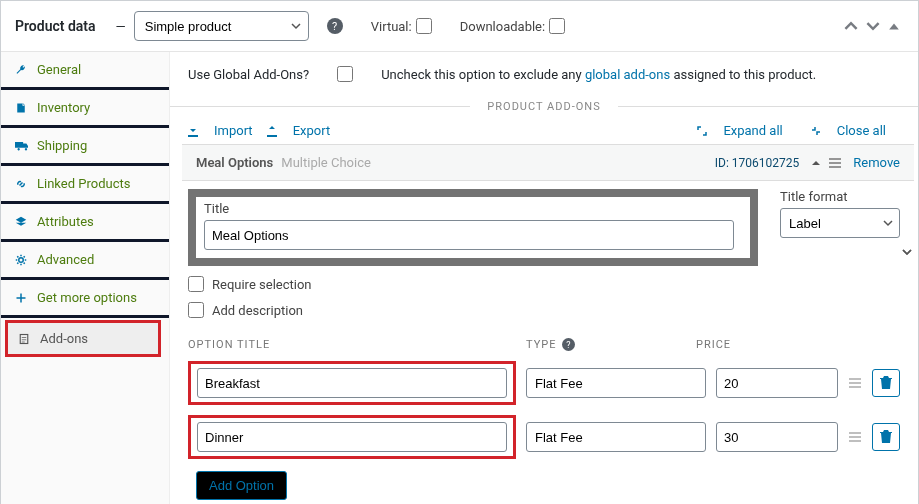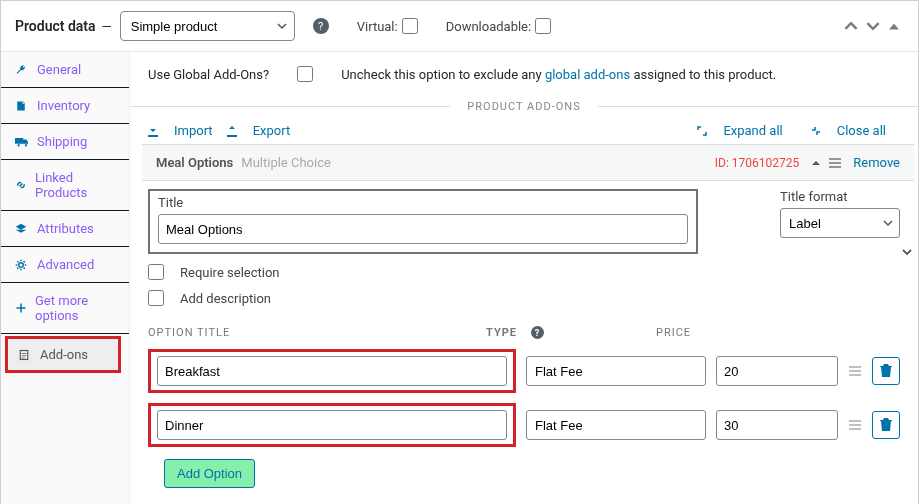--- a/index.html
+++ b/index.html
@@ -1,35 +1,35 @@
 <!DOCTYPE html>
 <html><head>
 <meta charset="utf-8">
 <style>
   * { box-sizing: border-box; margin: 0; padding: 0; }
   body { font-family: -apple-system, BlinkMacSystemFont, "Segoe UI", Roboto, sans-serif; font-size: 13px; color: #23282d; background: #fff; }
   .panel { width: 919px; border: 1px solid #ccd0d4; background: #fff; }
 
   
   .panel-header { display: flex; align-items: center; padding: 10px 14px; border-bottom: 1px solid #e5e5e5; }
-  .pd-label { font-weight: 600; font-size: 14px; margin-right: 6px; }
+  .pd-label { font-weight: 600; font-size: 14px; margin-right: 20px; }
   .pd-dash { margin-right: 8px; }
   .product-type { position: relative; }
   .product-type select { padding: 4px 28px 4px 10px; border: 1px solid #7e8993; border-radius: 4px; background: #fff; font-size: 13px; height: 30px; appearance: none; min-width: 175px; }
   .product-type .chev { position: absolute; right: 8px; top: 50%; transform: translateY(-50%); pointer-events: none; color: #555; }
   .help-circle { width: 16px; height: 16px; border-radius: 50%; background: #555d66; color: #fff; font-size: 11px; display: inline-flex; align-items: center; justify-content: center; margin-left: 18px; cursor: help; }
   .header-check { margin-left: 28px; font-size: 13px; color: #444; display: inline-flex; align-items: center; gap: 4px; }
   .header-check input { width: 16px; height: 16px; border: 1px solid #7e8993; border-radius: 3px; }
   .header-spacer { flex: 1; }
   .hdr-btn { background: none; border: none; color: #787c82; cursor: pointer; padding: 0 4px; font-size: 14px; }
 
   
   .body { display: flex; }
   .tabs { width: 180px; background: #fafafa; border-right: 1px solid #eee; padding: 0; }
-  .tab { display: flex; align-items: center; gap: 8px; padding: 10px 14px; border-bottom: 1px solid #0f172a; color: #8b5cf6; font-size: 13px; cursor: pointer; }
+  .tab { display: flex; align-items: center; gap: 8px; padding: 10px 14px; border-bottom: 3px solid #0f172a; color: #4d7c0f; font-size: 13px; cursor: pointer; }
   .tab.active { background: #eee; color: #555; }
   .tab .ic { width: 14px; display: inline-flex; }
   .tabs-hi { border: 3px solid #d2232a; margin: 2px 8px 2px 4px; }
   .tabs-hi .tab { border-bottom: none; padding: 8px 10px; }
 
   .content { flex: 1; padding: 0; }
 
   
   .global-row { display: flex; align-items: center; padding: 14px 18px 14px 18px; gap: 16px; font-size: 13px; }
   .global-row .cb { width: 16px; height: 16px; border: 1px solid #7e8993; border-radius: 3px; margin: 0 12px; }
@@ -42,55 +42,55 @@
 
   .toolbar { display: flex; align-items: center; padding: 6px 18px; font-size: 13px; }
   .toolbar a { color: #0073aa; text-decoration: none; display: inline-flex; align-items: center; gap: 16px; margin-right: 14px; }
   .toolbar .right { margin-left: auto; display: flex; gap: 14px; }
 
   
   .addon-head { display: flex; align-items: center; background: #f6f7f7; padding: 10px 14px; border-top: 1px solid #ddd; border-bottom: 1px solid #ddd; margin: 0 4px 0 12px; }
   .addon-head .name { font-weight: 600; color: #555; }
   .addon-head .sub { color: #aaa; margin-left: 8px; }
   .addon-head .spacer { flex: 1; }
-  .addon-head .id { color: #ef4444; font-size: 12px; margin-right: 8px; text-align: center; }
+  .addon-head .id { color: #0c4a6e; font-size: 12px; margin-right: 8px; text-align: center; }
   .addon-head .remove { color: #0073aa; text-decoration: none; margin-left: 8px; }
   .addon-head .iconbtn { color: #777; margin: 0 4px; cursor: pointer; }
 
   .addon-body { padding: 8px 18px; }
 
   .row1 { display: flex; gap: 18px; align-items: flex-start; }
   .title-wrap { }
-  .title-box { border: 2px solid #737373; padding: 4px 8px 8px 8px; display: inline-block; }
+  .title-box { border: 8px solid #737373; padding: 4px 16px 8px 8px; display: inline-block; }
   .fld-label { font-size: 13px; color: #444; margin-bottom: 4px; display: block; }
   input[type=text].ti { border: 1px solid #7e8993; border-radius: 3px; padding: 5px 7px; height: 30px; font-size: 13px; background: #fff; }
   .title-box .ti { width: 530px; position: relative; }
   .format-wrap { margin-left: auto; }
   .format-wrap .sel-wrap { position: relative; display: inline-block; }
   .sel-wrap select { border: 1px solid #7e8993; border-radius: 3px; padding: 4px 26px 4px 8px; height: 30px; font-size: 13px; appearance: none; background: #fff; min-width: 120px; }
   .sel-wrap .chev { position: absolute; right: 7px; top: 50%; transform: translateY(-50%); pointer-events: none; color: #555; }
 
-  .cb-row { display: flex; align-items: center; gap: 16px; margin-top: 10px; font-size: 13px; color: #444; }
+  .cb-row { display: flex; align-items: center; gap: 8px; margin-top: 10px; font-size: 13px; color: #444; }
   .cb-row input { width: 16px; height: 16px; border: 1px solid #7e8993; border-radius: 3px; }
 
   
   .opt-hdrs { display: flex; align-items: center; margin-top: 20px; font-size: 11px; letter-spacing: 1px; color: #777; }
   .opt-hdrs .col1 { width: 338px; }
-  .opt-hdrs .col2 { width: 170px; display: flex; align-items: flex-end; gap: 12px; font-weight: bold; }
+  .opt-hdrs .col2 { width: 170px; display: flex; align-items: flex-end; gap: 4px; }
   .opt-hdrs .col3 { width: 140px; }
 
   .opt-row { display: flex; align-items: center; margin-top: 10px; gap: 10px; }
   .opt-title-box { border: 3px solid #d2232a; padding: 4px 6px; }
-  .opt-title-box .ti { width: 350px; }
+  .opt-title-box .ti { width: 310px; }
   .opt-sel { width: 180px; }
   .opt-price { width: 122px; }
   .drag-h { color: #aaa; cursor: grab; }
   .trash-btn { width: 28px; height: 28px; border: 1px solid #0073aa; border-radius: 3px; display: inline-flex; align-items: center; justify-content: center; color: #0073aa; background: #fff; cursor: pointer; }
 
-  .add-opt-btn { margin: 12px 0 14px 16px; border: 1px solid #0073aa; border-radius: 3px; background: #86efac; color: #0073aa; padding: 6px 12px; font-size: 13px; cursor: pointer; }
+  .add-opt-btn { margin: 12px 0 14px 8px; border: 1px solid #0073aa; border-radius: 3px; background: #000000; color: #0073aa; padding: 6px 12px; font-size: 13px; cursor: pointer; }
 
   svg { display: block; }
 </style>
 </head>
 <body>
 
 <div class="panel">
   <div class="panel-header">
     <span class="pd-label">Product data</span>
     <span class="pd-dash">—</span>

